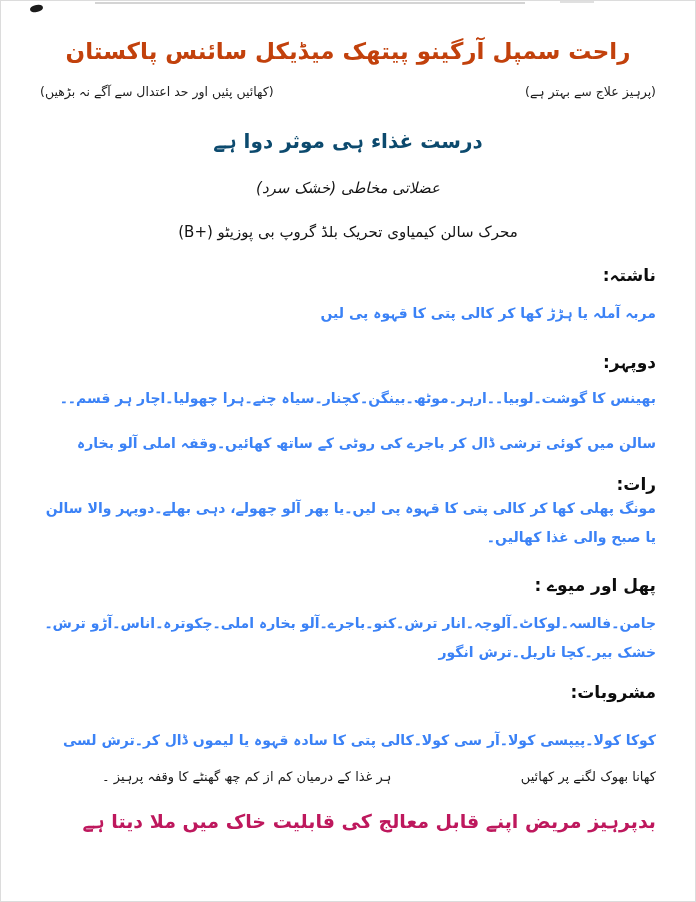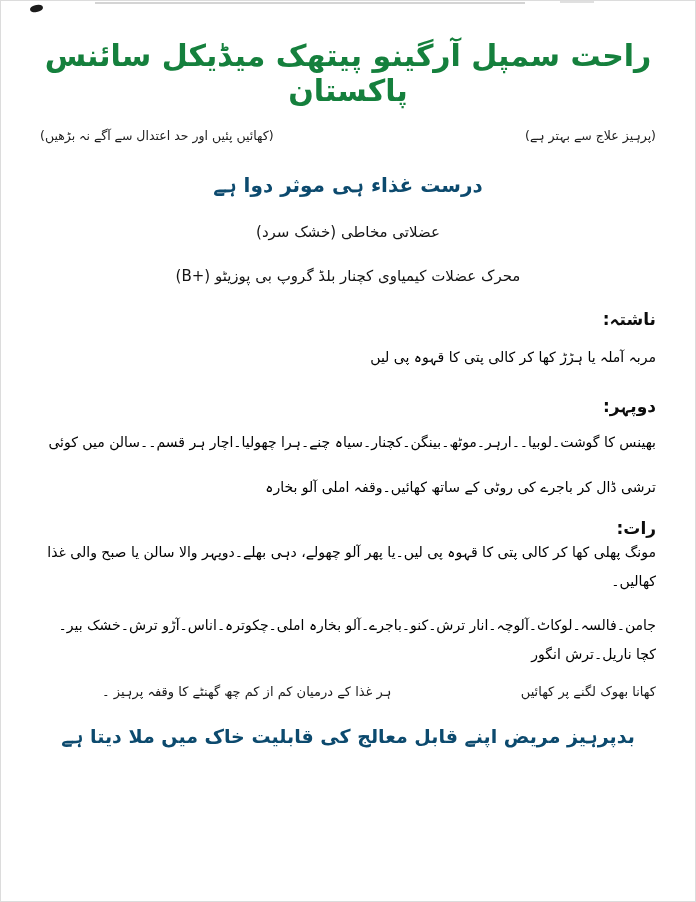--- a/index.html
+++ b/index.html
@@ -45,61 +45,63 @@
     position: absolute;
     left: 560px;
     top: 1px;
     width: 34px;
     height: 2px;
     background: #e0e0e0;
   }
   .org-title {
     margin: 38px 0 0;
     text-align: center;
-    font-size: 30px;
+    font-size: 23px;
     font-weight: bold;
-    color: #15803d;
+    color: #c2410c;
   }
   .subtitle-row {
     display: flex;
     justify-content: space-between;
     align-items: flex-start;
     margin-top: 20px;
     font-size: 12.5px;
     color: #222222;
   }
   .slogan {
     margin: 30px 0 0;
     text-align: center;
     font-size: 20px;
     font-weight: bold;
     color: #0c4a6e;
   }
   .temperament {
     margin: 26px 0 0;
     text-align: center;
     font-size: 15px;
+    font-style: italic;
   }
   .blood-group {
     margin: 26px 0 0;
     text-align: center;
     font-size: 15px;
   }
   .sec-heading {
     margin: 0;
     font-size: 17px;
     font-weight: bold;
     color: #0d0d0d;
   }
   .sec-body {
     margin: 0;
     font-size: 14px;
     line-height: 2.1;
     text-align: right;
-    color: #000000;
+    color: #3b82f6;
+    font-weight: bold;
   }
   .sec-0 .sec-heading { margin-top: 24px; }
   .sec-0 .sec-body   { margin-top: 14px; }
   .sec-1 .sec-heading { margin-top: 24px; }
   .sec-1 .sec-body   { margin-top: 4px; line-height: 3.2; }
   .sec-2 .sec-heading { margin-top: 8px; }
   .sec-2 .sec-body   { }
   .sec-3 .sec-heading { margin-top: 22px; }
   .sec-3 .sec-body   { margin-top: 14px; }
   .sec-4 .sec-heading { margin-top: 14px; }
@@ -107,24 +109,24 @@
   .timing-row {
     display: flex;
     justify-content: space-between;
     margin-top: 14px;
     padding-left: 62px;
     font-size: 13px;
     color: #1a1a1a;
   }
   .closing {
     margin: 26px 0 0;
-    text-align: center;
+    text-align: right;
     font-size: 19px;
     font-weight: bold;
-    color: #0c4a6e;
+    color: #be185d;
     letter-spacing: 0.5px;
   }
 </style>
 </head>
 <body>
 
 <div class="page" dir="rtl">
 
   <span class="artifact-blob"></span>
   <span class="artifact-streak"></span>
@@ -136,41 +138,46 @@
 
     <div class="subtitle-row">
       <span>(پرہیز علاج سے بہتر ہے)</span>
       <span>(کھائیں پئیں اور حد اعتدال سے آگے نہ بڑھیں)</span>
     </div>
 
     <h2 class="slogan">درست غذاء ہی موثر دوا ہے</h2>
 
     <p class="temperament">عضلاتی مخاطی (خشک سرد)</p>
 
-    <p class="blood-group">محرک عضلات کیمیاوی کچنار بلڈ گروپ بی پوزیٹو ⁦(B+)⁩</p>
+    <p class="blood-group">محرک سالن کیمیاوی تحریک بلڈ گروپ بی پوزیٹو ⁦(B+)⁩</p>
 
     <div class="sec sec-0">
       <h3 class="sec-heading">ناشتہ:</h3>
       <p class="sec-body">مربہ آملہ یا ہڑڑ کھا کر کالی پتی کا قہوہ پی لیں</p>
     </div>
 
     <div class="sec sec-1">
       <h3 class="sec-heading">دوپہر:</h3>
       <p class="sec-body">بھینس کا گوشت۔لوبیا۔۔ارہر۔موٹھ۔بینگن۔کچنار۔سیاہ چنے۔ہرا چھولیا۔اچار ہر قسم۔۔سالن میں کوئی ترشی ڈال کر باجرے کی روٹی کے ساتھ کھائیں۔وقفہ املی آلو بخارہ</p>
     </div>
 
     <div class="sec sec-2">
       <h3 class="sec-heading">رات:</h3>
       <p class="sec-body">مونگ پھلی کھا کر کالی پتی کا قہوہ پی لیں۔یا پھر آلو چھولے، دہی بھلے۔دوپہر والا سالن یا صبح والی غذا کھالیں۔</p>
     </div>
 
     <div class="sec sec-3">
+      <h3 class="sec-heading">پھل اور میوے :</h3>
       <p class="sec-body">جامن۔فالسہ۔لوکاٹ۔آلوچہ۔انار ترش۔کنو۔باجرے۔آلو بخارہ املی۔چکوترہ۔اناس۔آڑو ترش۔خشک بیر۔کچا ناریل۔ترش انگور</p>
     </div>
 
+    <div class="sec sec-4">
+      <h3 class="sec-heading">مشروبات:</h3>
+      <p class="sec-body">کوکا کولا۔پیپسی کولا۔آر سی کولا۔کالی پتی کا سادہ قہوہ یا لیموں ڈال کر۔ترش لسی</p>
+    </div>
 
     <div class="timing-row">
       <span>کھانا بھوک لگنے پر کھائیں</span>
       <span>ہر غذا کے درمیان کم از کم چھ گھنٹے کا وقفہ پرہیز ۔</span>
     </div>
 
     <p class="closing">بدپرہیز مریض اپنے قابل معالج کی قابلیت خاک میں ملا دیتا ہے</p>
 
   </div>
 </div>

